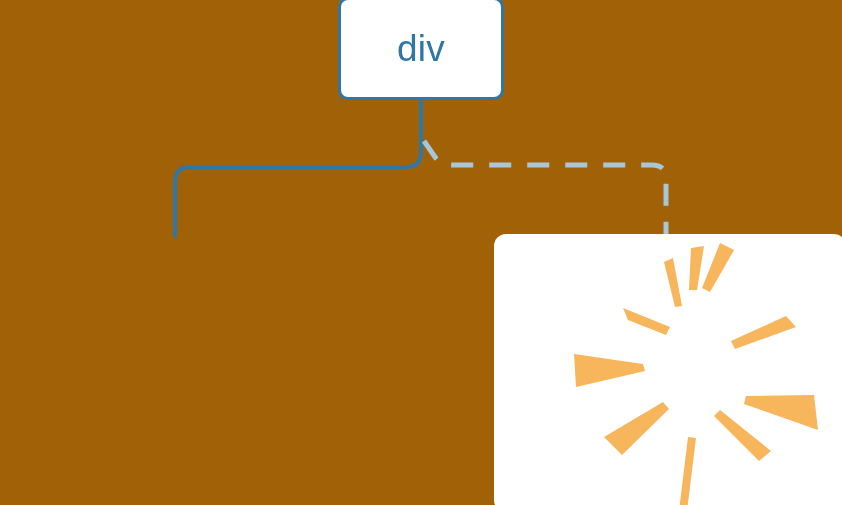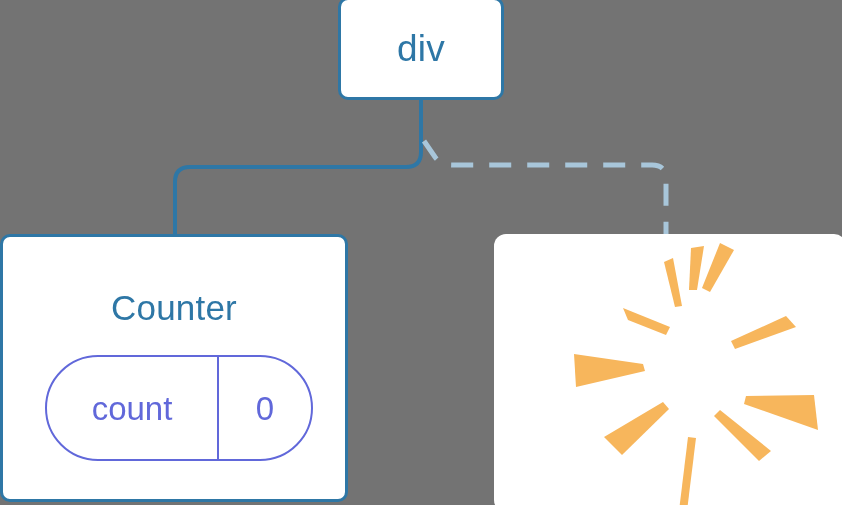--- a/index.html
+++ b/index.html
@@ -118,42 +118,33 @@
     position: absolute;
     left: 0;
     top: 0;
     width: 352px;
     height: 278px;
   }
 </style>
 </head>
 <body style="background: rgb(77, 106, 115);">
 
-<div id="stage" style="background: #737373;">
+<div id="stage" style="background: #a16207;">
 
   <svg id="edges" viewBox="0 0 842 505" xmlns="http://www.w3.org/2000/svg">
 
     <path d="M 421 100 L 421 152 Q 421 167 406 167 L 190 167 Q 175 167 175 182 L 175 236" fill="none" stroke="#2e77a6" stroke-width="4" stroke-linecap="round"></path>
 
     <path d="M 424 141 L 435 157 Q 441 165 452 165 L 652 165 Q 666 165 666 179 L 666 238" fill="none" stroke="#a8c6da" stroke-width="5" stroke-linecap="butt" stroke-dasharray="22 16"></path>
   </svg>
 
   <div class="node node-bordered" id="node-div" style="border-color: rgb(46, 119, 166); background: rgb(255, 255, 255);">
     <span class="node-title" style="color: rgb(46, 119, 166);">div</span>
   </div>
 
-  <div class="node node-bordered" id="node-counter" style="border-color: rgb(46, 119, 166); background: rgb(255, 255, 255);">
-
-    <div class="node-title" id="counter-title" style="color: rgb(46, 119, 166);">Counter</div>
-
-    <div id="prop-pill" style="border-color: rgb(97, 104, 218);">
-      <div class="pill-cell" id="pill-key" style="border-right-color: rgb(97, 104, 218); color: rgb(97, 104, 218);">count</div>
-      <div class="pill-cell" id="pill-value" style="color: rgb(97, 104, 218);">0</div>
-    </div>
-  </div>
 
   <div class="node node-plain" id="node-sparkle">
     <svg id="sparkle-svg" viewBox="0 0 352 278" xmlns="http://www.w3.org/2000/svg">
       <g id="sparkle-rays" fill="#f7b65c" transform="translate(30,0)">
           <polygon points="167,14 180,12 173,56 165,56" fill="#f7b65c"></polygon>
           <polygon points="196,9 210,16 186,58 178,54" fill="#f7b65c"></polygon>
           <polygon points="104,86 99,74 146,93 142,101" fill="#f7b65c"></polygon>
           <polygon points="140,28 149,24 158,72 151,73" fill="#f7b65c"></polygon>
           <polygon points="262,82 272,93 211,115 207,107" fill="#f7b65c"></polygon>
           <polygon points="50,120 52,153 121,137 119,130" fill="#f7b65c"></polygon>

